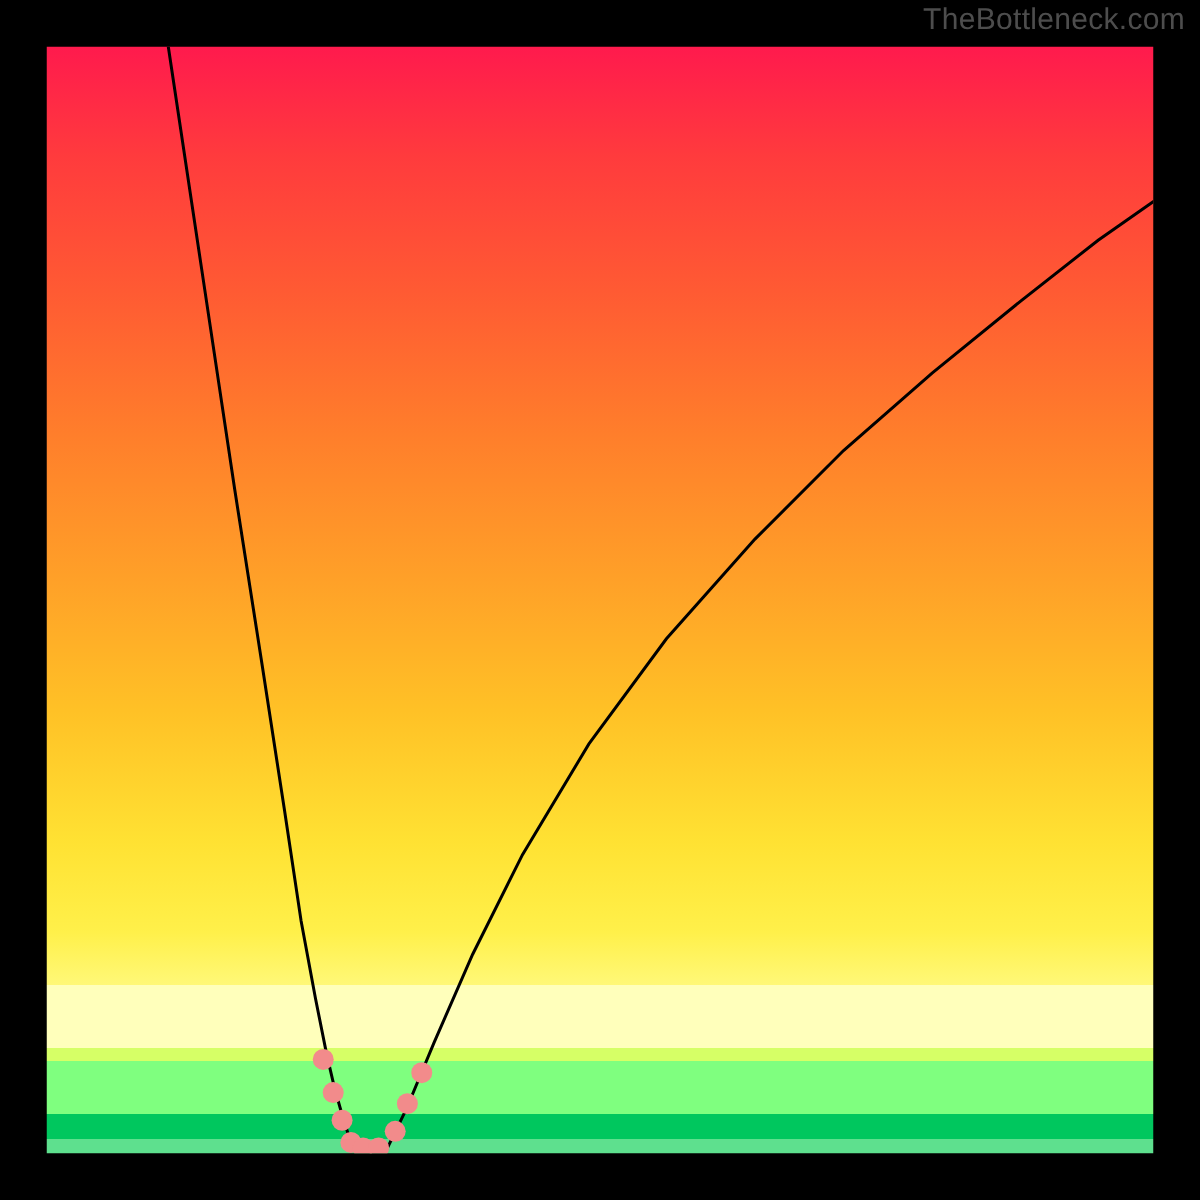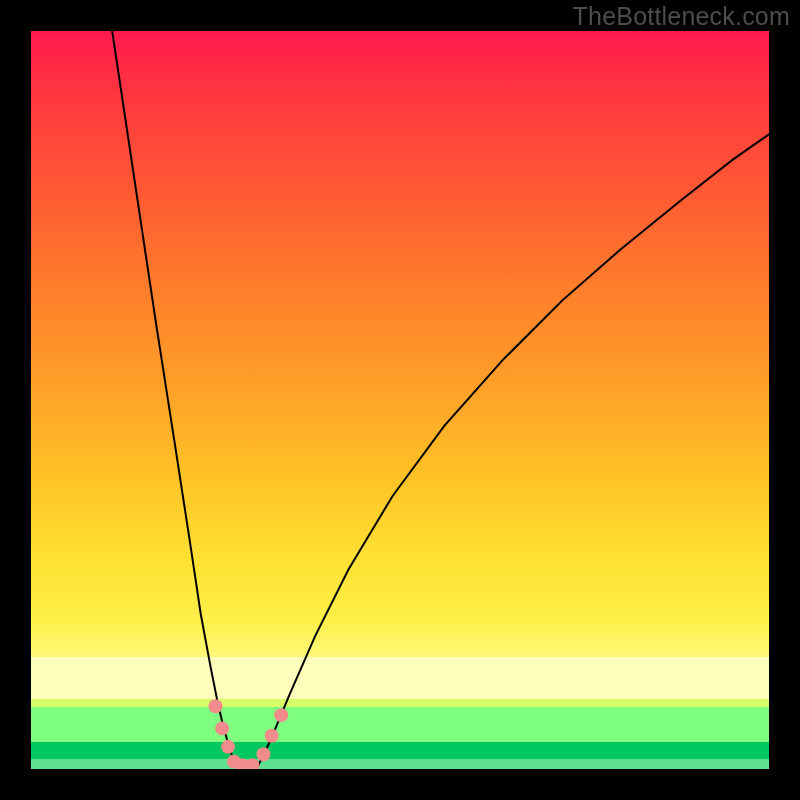--- a/index.html
+++ b/index.html
@@ -15,21 +15,21 @@
     position: relative;
     width: 800px;
     height: 800px;
     background: #000;
   }
   .watermark {
     position: absolute;
     top: 2px;
     right: 10px;
     color: #4d4d4d;
-    font-size: 25px;
+    font-size: 20px;
     font-weight: 400;
     letter-spacing: 0.2px;
     z-index: 50;
   }
   .plot {
     position: absolute;
     left: 31px;
     top: 31px;
     width: 738px;
     height: 738px;

